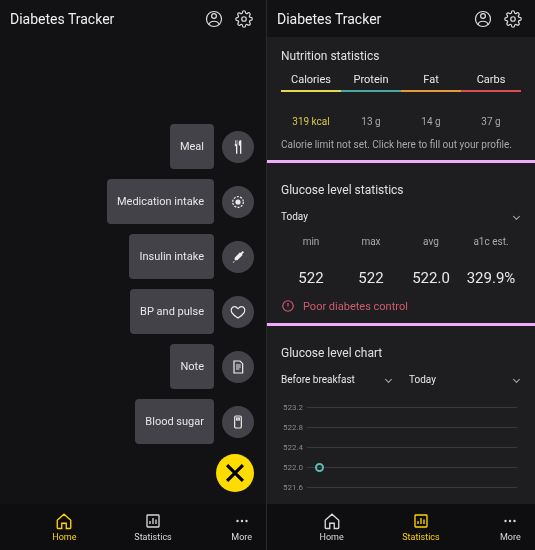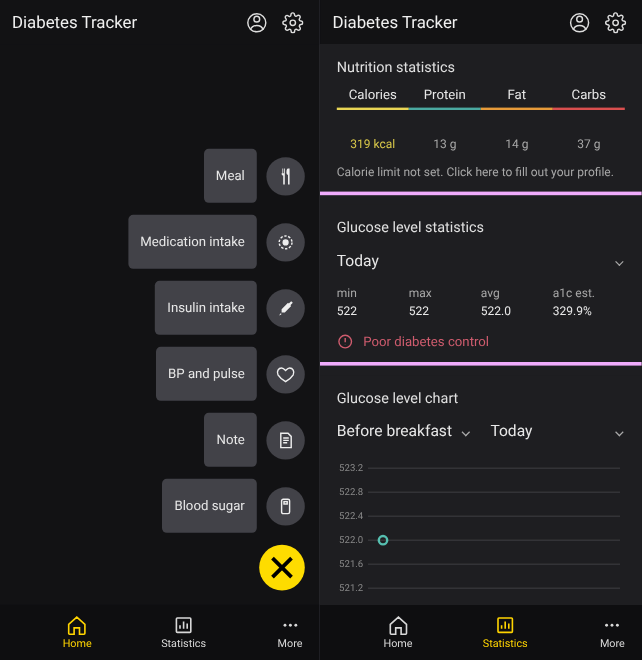--- a/index.html
+++ b/index.html
@@ -34,26 +34,26 @@
 .ntab-val { font-size: 10px; color: #b8b8b8; padding-top: 24px; }
 .nutri-cal .ntab-bar { background: #e8d555; }
 .nutri-pro .ntab-bar { background: #4aa9a0; }
 .nutri-fat .ntab-bar { background: #e79b3a; }
 .nutri-carb .ntab-bar { background: #d94f4f; }
 .nutri-cal .ntab-val { color: #d9c84a; }
 .nutri-pro .ntab-val { color: #a8a8a8; }
 .nutri-fat .ntab-val { color: #a8a8a8; }
 .nutri-carb .ntab-val { color: #a8a8a8; }
 .notice { font-size: 10px; color: #a8a8a8; margin-top: 12px; }
-.dropdown { display: flex; align-items: center; justify-content: space-between; font-size: 13px; color: #e8e8e8; padding: 4px 0; }
+.dropdown { display: flex; align-items: center; justify-content: space-between; font-size: 10px; color: #e8e8e8; padding: 4px 0; }
 .chev { border: solid #aaa; border-width: 0 1px 1px 0; display: inline-block; padding: 2px; transform: rotate(45deg); margin-right: 2px; }
 .glucose-stats { display: flex; margin-top: 10px; }
-.gcol { flex: 1; text-align: left; }
+.gcol { flex: 1; text-align: center; }
 .glabel { font-size: 10px; color: #a8a8a8; }
-.gval { font-size: 10px; color: #e8e8e8; margin-top: 4px; }
+.gval { font-size: 15px; color: #e8e8e8; margin-top: 22px; }
 .warn { display: flex; align-items: center; gap: 8px; color: #cf5c6e; font-size: 11px; margin-top: 12px; }
 .warn svg { width: 14px; height: 14px; }
 .chart-ctrl { display: flex; gap: 16px; margin-top: 4px; }
 .chart-ctrl .dropdown { flex: 1; }
 .chart-area { margin-top: 8px; padding-right: 4px; }
 .chart-row { display: flex; align-items: center; height: 20px; }
 .chart-y { width: 26px; font-size: 8px; color: #888; text-align: right; padding-right: 4px; }
 .chart-line { flex: 1; height: 1px; background: #3a3a3e; position: relative; }
 .chart-point { position: absolute; width: 9px; height: 9px; border-radius: 50%; border: 2px solid #56bfb0; background: transparent; left: 8px; top: -4px; }
 .chart-x { font-size: 8px; color: #888; margin-left: 34px; margin-top: 4px; }

